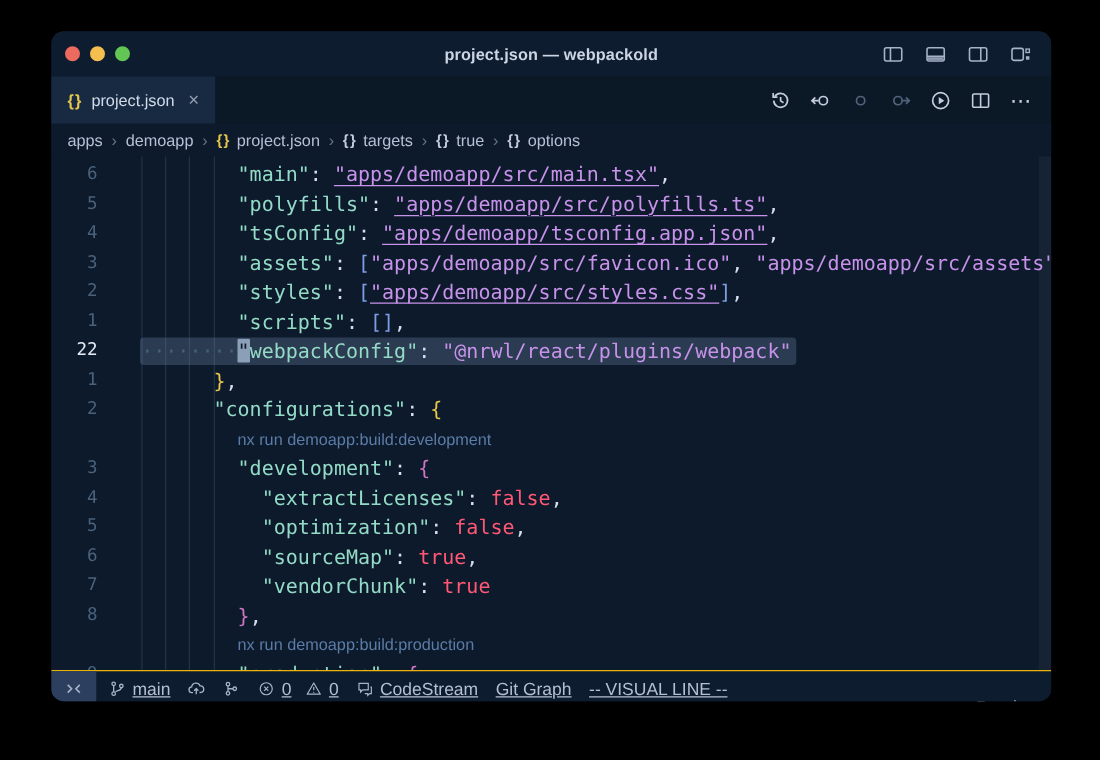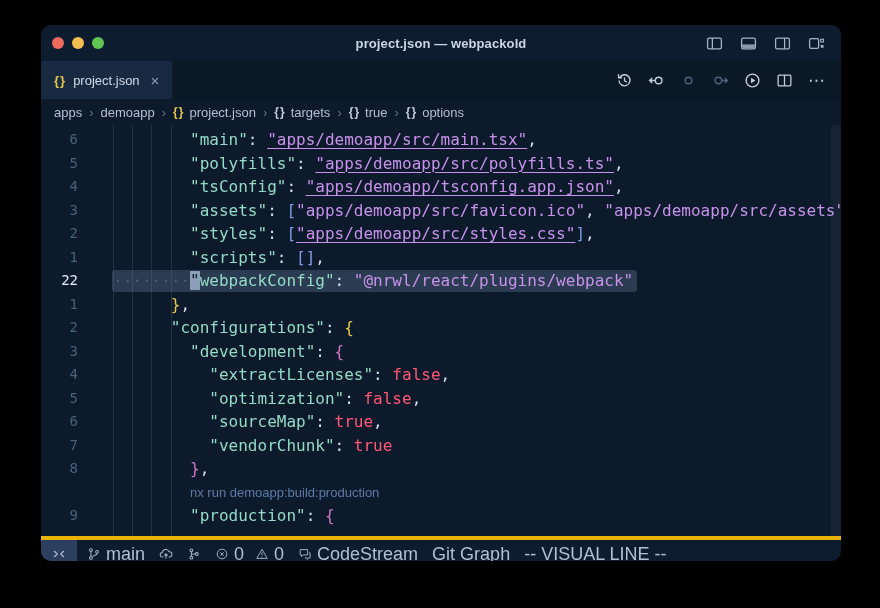--- a/index.html
+++ b/index.html
@@ -54,22 +54,22 @@
   .seg-s{color:var(--string);}
   .seg-l{color:var(--string);text-decoration:underline;text-underline-offset:3px;
     text-decoration-thickness:1px;cursor:pointer;}
   .seg-b{color:var(--bool);}
   .seg-y{color:var(--yellow);}
   .seg-m{color:var(--pink);}
   .seg-u{color:var(--blue);}
   .seg-w{color:#45607b;}
   .seg-c{background:var(--cursor-bg);color:#0d1a2c;border-radius:1px;}
   
-  .statusbar{margin-top:auto;height:28px;background:var(--bg-chrome);border-top:4px solid #eab308;
-    display:flex;align-items:center;font-size:18px;color:#b3bfd2;flex:0 0 auto;text-decoration:underline;}
+  .statusbar{margin-top:auto;height:28px;background:var(--bg-chrome);border-top:1px solid #eab308;
+    display:flex;align-items:center;font-size:14px;color:#b3bfd2;flex:0 0 auto;text-decoration:underline;}
   .sb-item{display:flex;align-items:center;gap:5px;padding:0 7px;height:100%;cursor:default;}
   .sb-item .ic{width:14px;height:14px;color:#a6b3c8;}
   .sb-item.boxed{background:#2c3f5e;padding:0 11px;margin-right:3px;}
   .sb-right{margin-left:auto;display:flex;align-items:center;padding-right:8px;margin-top:28px;}
   .ic svg{width:100%;height:100%;display:block;}
 </style>
 </head>
 <body>
 
 <div class="stage">
@@ -197,20 +197,21 @@
       <div id="code-lines">
           <div class="row"><div class="gutter">6</div><div class="code"><span class="seg-p">        </span><span class="seg-k">"main"</span><span class="seg-p">: </span><span class="seg-l">"apps/demoapp/src/main.tsx"</span><span class="seg-p">,</span></div></div>
           <div class="row"><div class="gutter">5</div><div class="code"><span class="seg-p">        </span><span class="seg-k">"polyfills"</span><span class="seg-p">: </span><span class="seg-l">"apps/demoapp/src/polyfills.ts"</span><span class="seg-p">,</span></div></div>
           <div class="row"><div class="gutter">4</div><div class="code"><span class="seg-p">        </span><span class="seg-k">"tsConfig"</span><span class="seg-p">: </span><span class="seg-l">"apps/demoapp/tsconfig.app.json"</span><span class="seg-p">,</span></div></div>
           <div class="row"><div class="gutter">3</div><div class="code"><span class="seg-p">        </span><span class="seg-k">"assets"</span><span class="seg-p">: </span><span class="seg-u">[</span><span class="seg-s">"apps/demoapp/src/favicon.ico"</span><span class="seg-p">, </span><span class="seg-s">"apps/demoapp/src/assets"</span></div></div>
           <div class="row"><div class="gutter">2</div><div class="code"><span class="seg-p">        </span><span class="seg-k">"styles"</span><span class="seg-p">: </span><span class="seg-u">[</span><span class="seg-l">"apps/demoapp/src/styles.css"</span><span class="seg-u">]</span><span class="seg-p">,</span></div></div>
           <div class="row"><div class="gutter">1</div><div class="code"><span class="seg-p">        </span><span class="seg-k">"scripts"</span><span class="seg-p">: </span><span class="seg-u">[]</span><span class="seg-p">,</span></div></div>
           <div class="row"><div class="gutter active">22</div><div class="code"><span class="selection"><span class="seg-w">········</span><span class="seg-c">"</span><span class="seg-k">webpackConfig"</span><span class="seg-p">: </span><span class="seg-s">"@nrwl/react/plugins/webpack"</span></span></div></div>
           <div class="row"><div class="gutter">1</div><div class="code"><span class="seg-p">      </span><span class="seg-y">}</span><span class="seg-p">,</span></div></div>
           <div class="row"><div class="gutter">2</div><div class="code"><span class="seg-p">      </span><span class="seg-k">"configurations"</span><span class="seg-p">: </span><span class="seg-y">{</span></div></div>
+          <div class="row"><div class="gutter"></div><div class="code lens">nx run demoapp:build:development</div></div>
           <div class="row"><div class="gutter">3</div><div class="code"><span class="seg-p">        </span><span class="seg-k">"development"</span><span class="seg-p">: </span><span class="seg-m">{</span></div></div>
           <div class="row"><div class="gutter">4</div><div class="code"><span class="seg-p">          </span><span class="seg-k">"extractLicenses"</span><span class="seg-p">: </span><span class="seg-b">false</span><span class="seg-p">,</span></div></div>
           <div class="row"><div class="gutter">5</div><div class="code"><span class="seg-p">          </span><span class="seg-k">"optimization"</span><span class="seg-p">: </span><span class="seg-b">false</span><span class="seg-p">,</span></div></div>
           <div class="row"><div class="gutter">6</div><div class="code"><span class="seg-p">          </span><span class="seg-k">"sourceMap"</span><span class="seg-p">: </span><span class="seg-b">true</span><span class="seg-p">,</span></div></div>
           <div class="row"><div class="gutter">7</div><div class="code"><span class="seg-p">          </span><span class="seg-k">"vendorChunk"</span><span class="seg-p">: </span><span class="seg-b">true</span></div></div>
           <div class="row"><div class="gutter">8</div><div class="code"><span class="seg-p">        </span><span class="seg-m">}</span><span class="seg-p">,</span></div></div>
           <div class="row"><div class="gutter"></div><div class="code lens">nx run demoapp:build:production</div></div>
           <div class="row"><div class="gutter">9</div><div class="code"><span class="seg-p">        </span><span class="seg-k">"production"</span><span class="seg-p">: </span><span class="seg-m">{</span></div></div>
         </div>
       <div class="scrollbar"></div>

